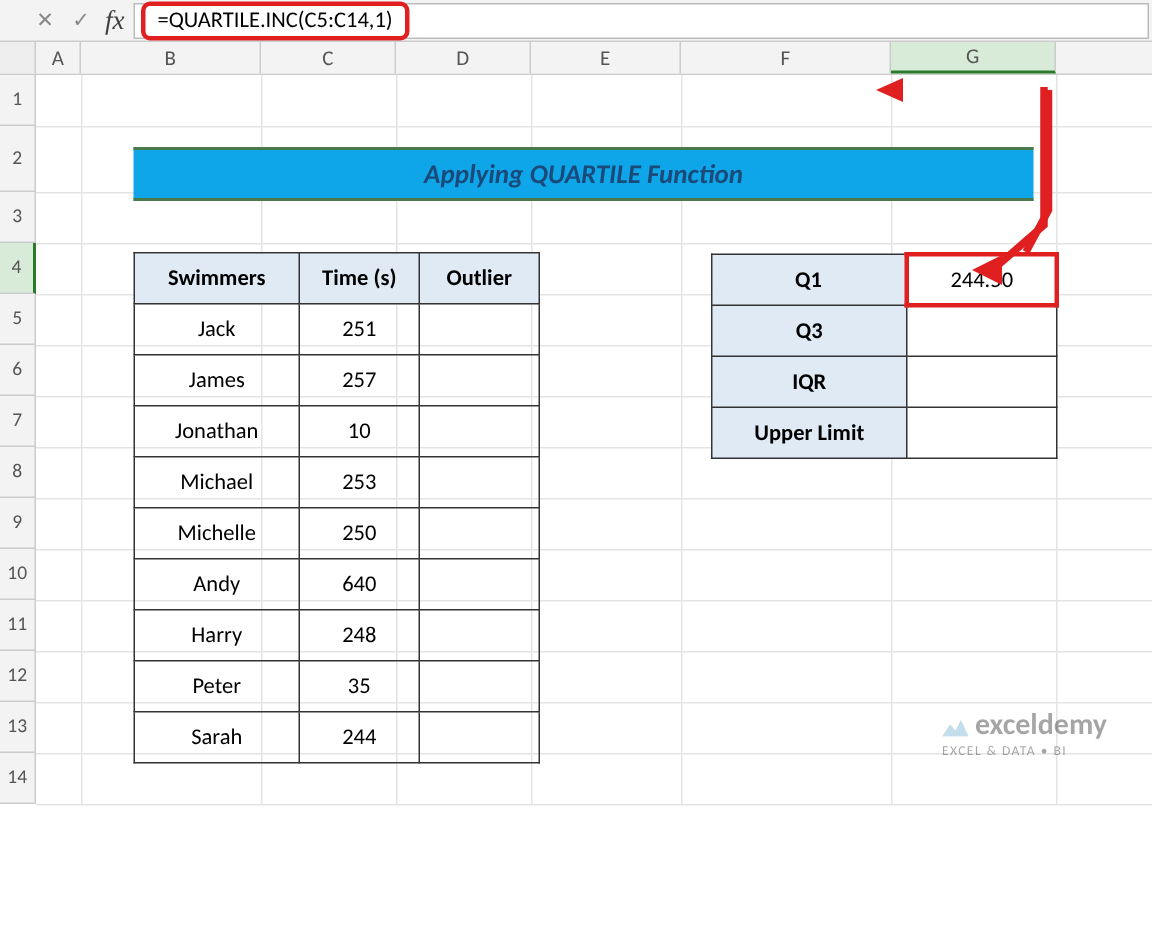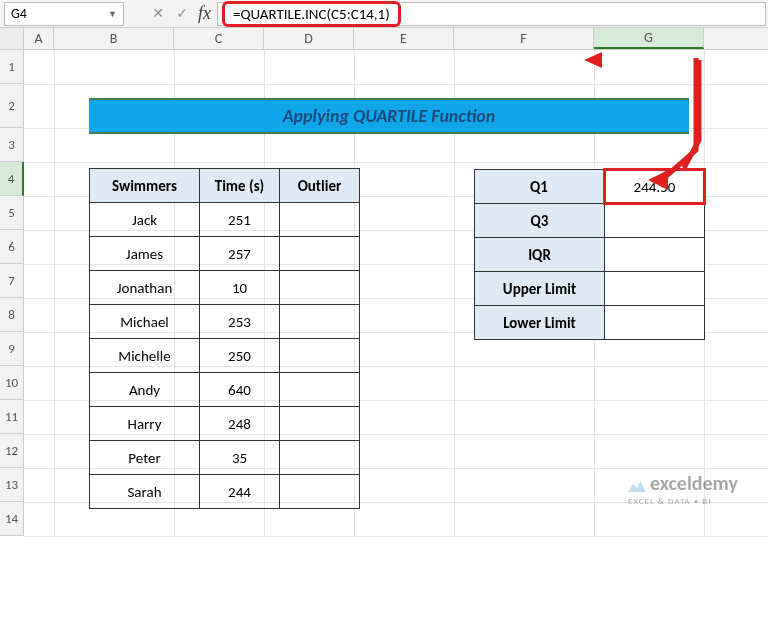--- a/index.html
+++ b/index.html
@@ -157,24 +157,20 @@
     .wm-icon {
       display: inline-block; width: 18px; height: 14px;
       background: #5aa0c8; clip-path: polygon(0 100%, 30% 40%, 50% 70%, 70% 20%, 100% 100%);
       margin-right: 4px; vertical-align: middle;
     }
   </style>
 </head>
 <body>
 
 <div class="top-bar">
-  <div class="name-box">
-    <span>G4</span>
-    <span class="dd">▼</span>
-  </div>
   <div class="fb-sep"></div>
   <div class="fb-btn">✕</div>
   <div class="fb-btn">✓</div>
   <div class="fx">fx</div>
   <div class="formula-wrap">
     <div class="formula-hl">
       <span>=QUARTILE.INC(C5:C14,1)</span>
     </div>
   </div>
 </div>
@@ -306,24 +302,20 @@
             <td></td>
           </tr>
           <tr>
             <th>IQR</th>
             <td></td>
           </tr>
           <tr>
             <th>Upper Limit</th>
             <td></td>
           </tr>
-          <tr>
-            <th>Lower Limit</th>
-            <td></td>
-          </tr>
         </tbody>
     </table>
 
     <svg class="arrow-svg" width="760" height="600">
       <defs>
         <marker id="ah" markerWidth="12" markerHeight="12" refX="2" refY="5" orient="auto">
           <path d="M0,0 L0,10 L12,5 z" fill="#e02020"></path>
         </marker>
       </defs>
       <path d="M 675 10 L 675 90 L 660 118" stroke="#e02020" stroke-width="5" fill="none" marker-start=""></path>

